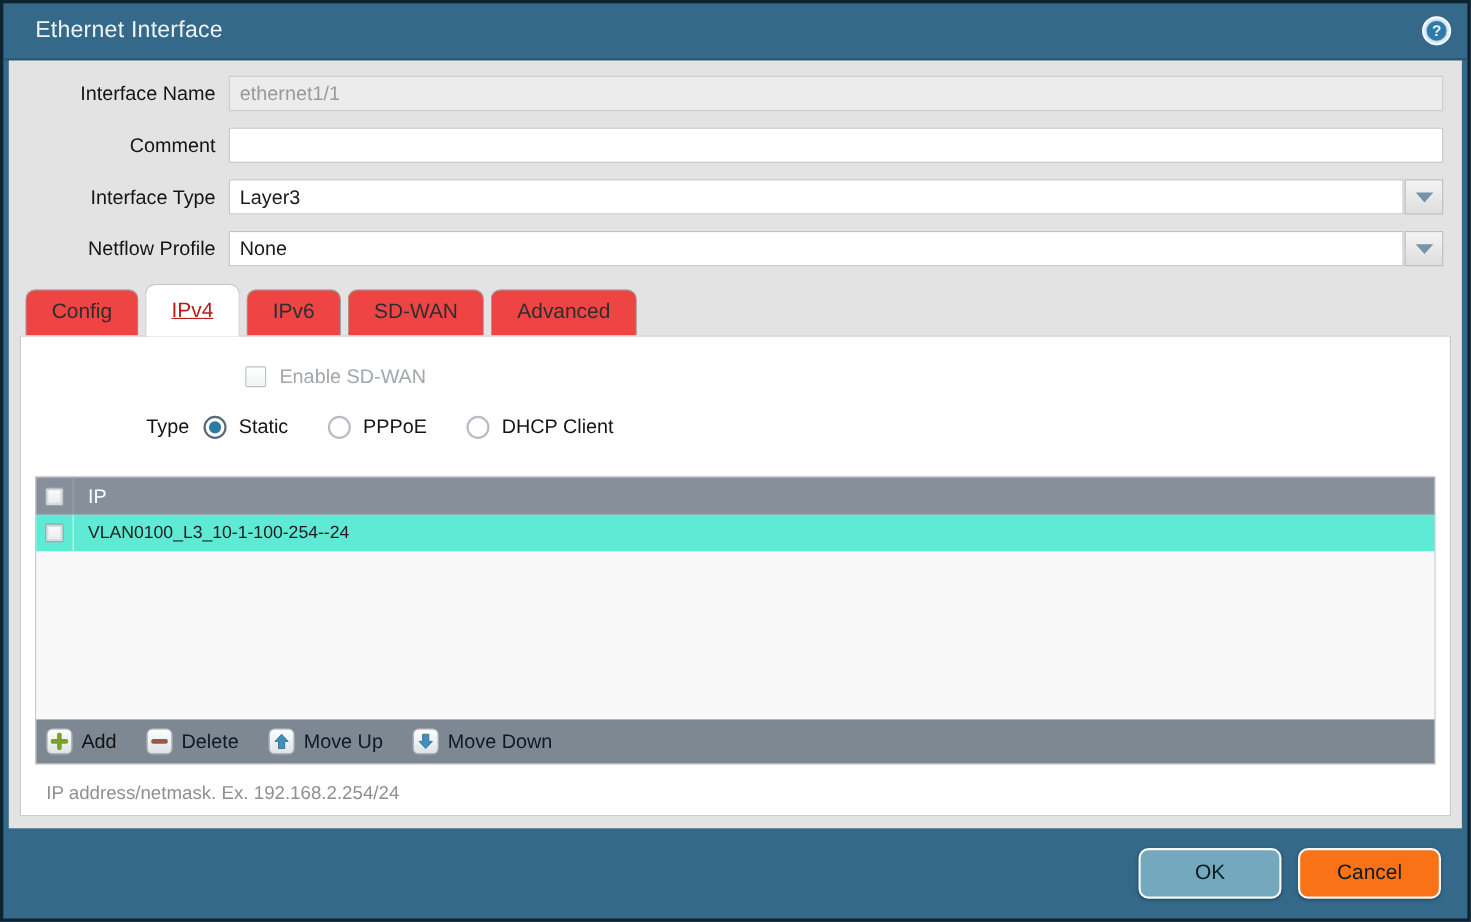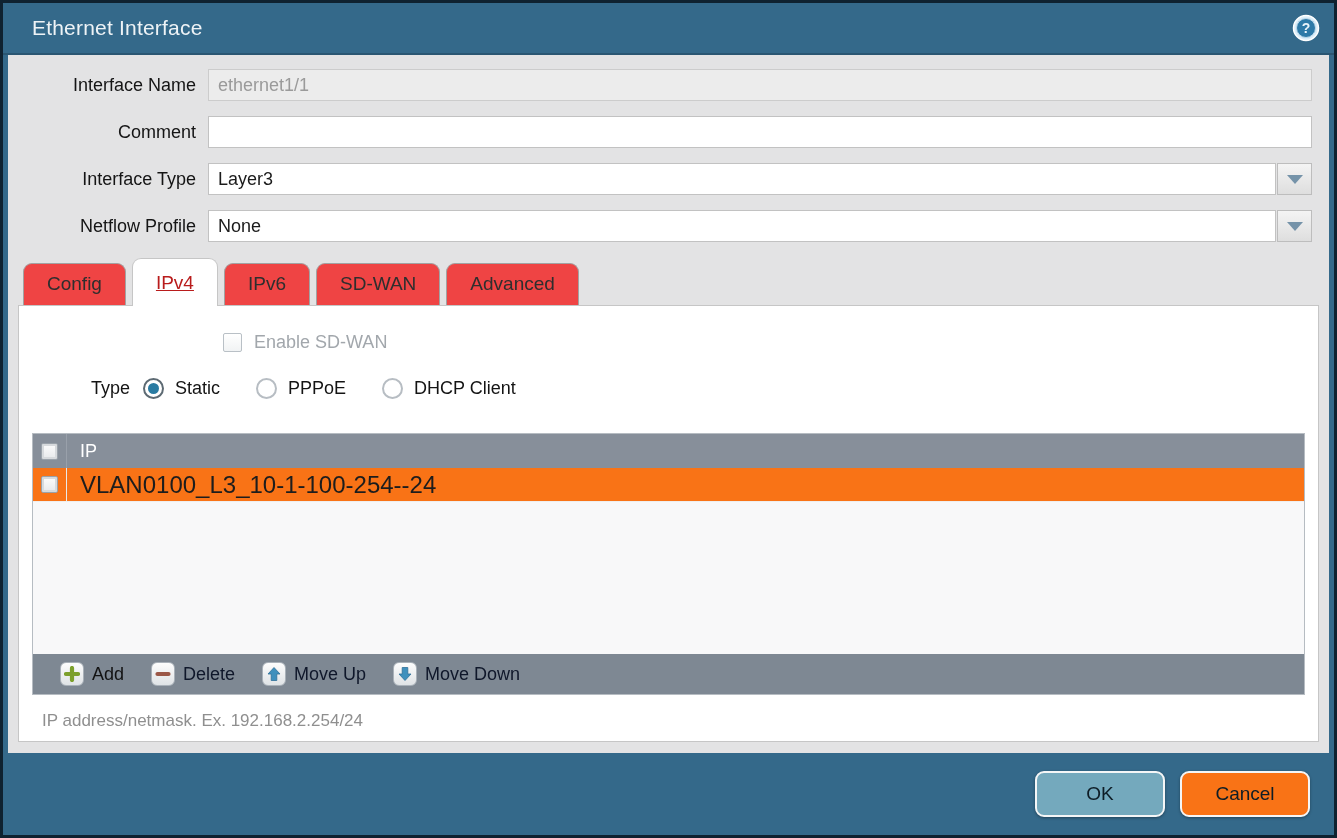--- a/index.html
+++ b/index.html
@@ -69,42 +69,42 @@
   .sdwan-row{display:flex;align-items:center;padding:26px 0 0 204px;}
   .checkbox{
     width:19px;height:19px;border:1px solid #b9c0c6;border-radius:2px;
     background:linear-gradient(#ffffff,#f1f3f4);cursor:pointer;flex:0 0 19px;
   }
   .cb-small{
     width:17px;height:17px;border:1px solid #9aa2aa;border-radius:2px;
     background:linear-gradient(#fdfdfd,#e7e9eb);box-shadow:inset 0 0 0 2px #d7dadd;cursor:pointer;
   }
   .sdwan-label{margin-left:12px;font-size:18px;color:#a2a7ac;}
-  .type-row{display:flex;align-items:flex-start;margin-top:25px;padding-left:72px;font-size:18px;color:#141414;}
+  .type-row{display:flex;align-items:flex-start;margin-top:25px;padding-left:114px;font-size:18px;color:#141414;}
   .type-label{margin-right:13px;}
   .radio-item{display:flex;align-items:center;margin-right:36px;cursor:pointer;}
   .radio{
     width:21px;height:21px;border-radius:50%;background:#fff;
     border:2px solid #b7bdc3;flex:0 0 21px;position:relative;
   }
   .radio.selected{border-color:#5d6a73;}
   .radio.selected::after{
     content:"";position:absolute;left:3px;top:3px;width:11px;height:11px;
     border-radius:50%;background:#2a7ba2;
   }
   .radio-label{margin-left:11px;}
   
   .iptable{margin:34px 13px 0 13px;border:1px solid #b6bcc2;}
   .thead{height:34px;background:#878f9a;display:flex;align-items:center;color:#fff;font-size:18px;}
   .cb-cell{width:34px;flex:0 0 34px;height:100%;display:flex;align-items:center;justify-content:center;border-right:1px solid #99a0aa;}
   .trow .cb-cell{border-right:1px solid #e9e9e9;}
   .col-ip{padding-left:13px;}
-  .trow{height:34px;background:#f97316;display:flex;align-items:center;font-size:24px;color:#1d1d1d;border-bottom:1px solid #efefef;cursor:pointer;}
+  .trow{height:34px;background:#5eead4;display:flex;align-items:center;font-size:16px;color:#1d1d1d;border-bottom:1px solid #efefef;cursor:pointer;}
   .tbody-empty{height:152px;background:#f8f8f9;}
-  .tbl-toolbar{height:40px;background:#7e8893;display:flex;align-items:center;padding-left:27px;}
+  .tbl-toolbar{height:40px;background:#7e8893;display:flex;align-items:center;padding-left:9px;}
   .tool{display:flex;align-items:center;margin-right:27px;cursor:pointer;background:none;border:none;padding:0;font-family:"Liberation Sans",sans-serif;}
   .tool-icon{
     width:24px;height:24px;border-radius:6px;border:1px solid #a9b1b9;
     background:linear-gradient(#fdfdfd,#dfe3e6);
     display:flex;align-items:center;justify-content:center;flex:0 0 24px;
   }
   .tool-label{margin-left:8px;font-size:18px;color:#121212;}
   .tool.disabled .tool-label{color:#0f172a;}
   .hint{margin:16px 0 0 23px;font-size:17px;color:#8f8f8f;}
   

